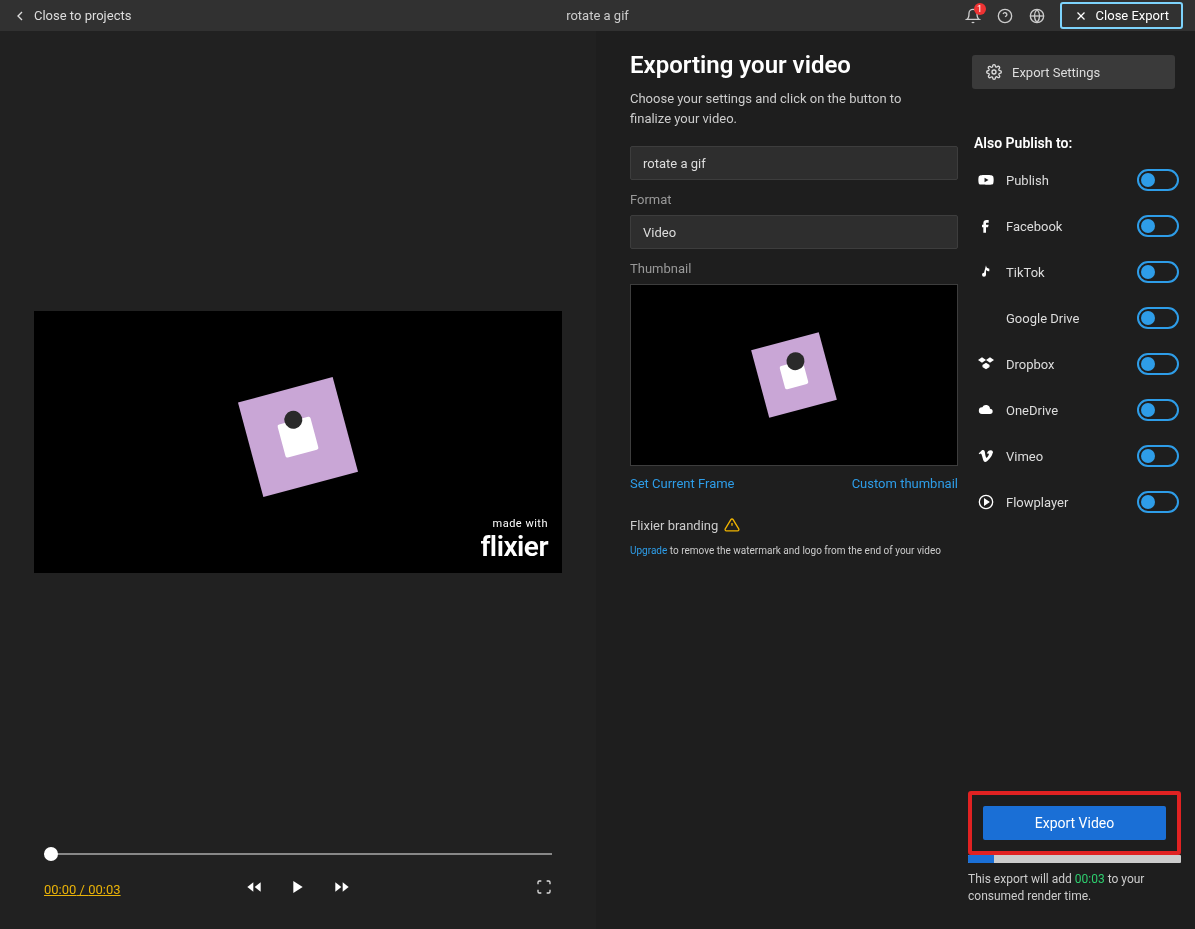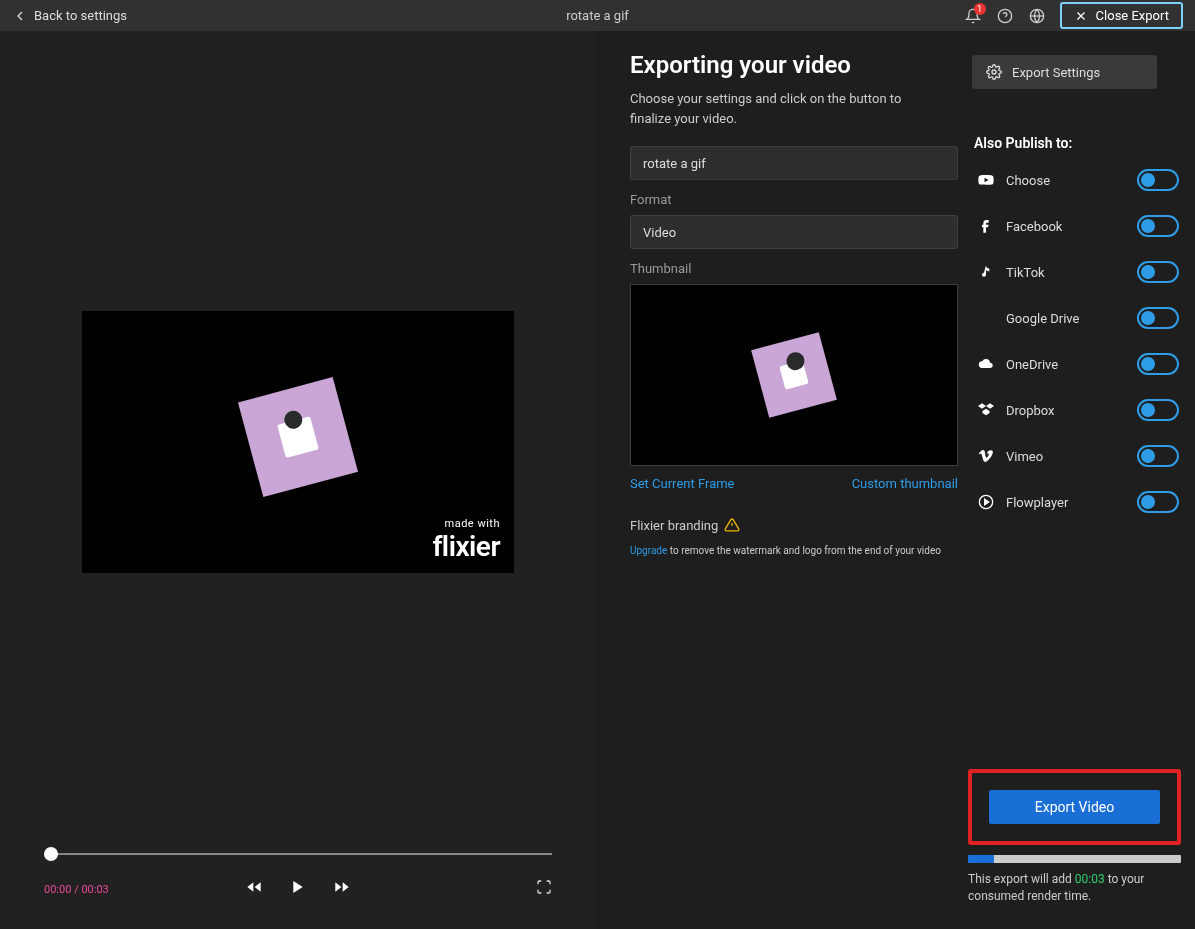--- a/index.html
+++ b/index.html
@@ -14,33 +14,33 @@
 .badge { position:absolute; top:-4px; right:-4px; background:#e33; color:#fff; border-radius:50%; width:12px; height:12px; font-size:9px; line-height:12px; text-align:center; }
 .close-export { border:2px solid #7dd3fc; border-radius:3px; padding:4px 12px; display:flex; align-items:center; gap:8px; color:#fff; font-size:13px; cursor:pointer; }
 
 
 .main { display:flex; height:calc(929px - 31px); }
 .left-pane { width:596px; background:#212121; display:flex; flex-direction:column; }
 .right-pane { flex:1; background:#1e1e1e; display:flex; }
 
 
 .preview-canvas { flex:1; display:flex; justify-content:center; align-items:center; }
-.video-box { width:432px; height:262px; background:#000; position:relative; }
+.video-box { width:528px; height:262px; background:#000; position:relative; }
 .gif-shape { position:absolute; left:50%; top:50%; transform:translate(-50%,-55%) rotate(-15deg); width:98px; height:98px; background:#c9a6d6; display:flex; align-items:center; justify-content:center; }
 .cup { width:34px; height:34px; background:#fff; border-radius:2px; position:relative; }
 .cup::before { content:""; position:absolute; top:-10px; left:8px; width:18px; height:18px; background:#2a2a2a; border-radius:50%; }
 .watermark { position:absolute; right:14px; bottom:10px; color:#fff; text-align:right; }
 .watermark .mw { font-size:11px; letter-spacing:0.5px; }
 .watermark .fl { font-size:28px; font-weight:600; letter-spacing:-0.5px; }
 
 .controls { padding:0 44px 30px; }
 .scrub { width:100%; height:2px; background:#888; position:relative; margin-bottom:24px; }
 .scrub-thumb { position:absolute; left:0; top:-6px; width:14px; height:14px; background:#fff; border-radius:50%; }
 .ctrl-row { display:flex; align-items:center; }
-.time { font-size:11px; color:#ec4899; }
+.time { font-size:13px; color:#eab308;text-decoration:underline; }
 .play-group { position:absolute; left:50%; transform:translateX(-50%); display:flex; gap:28px; }
 .ctl-btn { color:#fff; cursor:pointer; }
 .fullscreen { margin-left:auto; color:#ddd; cursor:pointer; }
 .ctrl-row { position:relative; }
 
 
 .settings-col { flex:1; padding:20px 22px 0 34px; overflow:auto; max-width:370px; }
 .settings-col h1 { font-size:24px; font-weight:600; color:#fff; margin-bottom:10px; }
 .settings-col .desc { font-size:13px; color:#ccc; line-height:1.5; margin-bottom:18px; }
 .label { font-size:13px; color:#999; margin:12px 0 8px; }
@@ -49,46 +49,46 @@
 .thumb-gif { transform:rotate(-15deg); width:70px; height:70px; background:#c9a6d6; display:flex; align-items:center; justify-content:center; }
 .thumb-links { width:328px; display:flex; justify-content:space-between; margin-top:10px; font-size:13px; }
 .link { color:#2e9de8; cursor:pointer; }
 .brand-row { margin-top:26px; font-size:13px; color:#ccc; display:flex; align-items:center; gap:6px; }
 .warn { color:#f0b400; }
 .upgrade-text { font-size:10px; color:#ccc; margin-top:10px; line-height:1.5; width:328px; }
 .upgrade-text .link { color:#2e9de8; }
 
 
 .publish-col { width:225px; padding:24px 12px 0 6px; position:relative; }
-.export-settings-btn { width:185px; height:34px; background:#3a3a3a; border-radius:3px; display:flex; align-items:center; gap:10px; padding:0 14px; font-size:13px; color:#ddd; cursor:pointer; }
+.export-settings-btn { width:203px; height:34px; background:#3a3a3a; border-radius:3px; display:flex; align-items:center; gap:10px; padding:0 14px; font-size:13px; color:#ddd; cursor:pointer; }
 .also { font-size:14px; font-weight:600; color:#fff; margin:46px 0 18px 2px; }
 .pub-item { display:flex; align-items:center; gap:10px; margin-bottom:24px; font-size:13px; color:#ddd; padding-left:4px; }
 .pub-icon { width:20px; height:20px; display:flex; align-items:center; justify-content:center; color:#fff; }
 .toggle { margin-left:auto; width:42px; height:22px; border:2px solid #2e9de8; border-radius:20px; position:relative; cursor:pointer; }
 .toggle::after { content:""; position:absolute; left:2px; top:2px; width:14px; height:14px; border-radius:50%; background:#2e9de8; }
 
 .export-footer { position:absolute; bottom:24px; left:2px; right:10px; }
-.export-btn-wrap { border:4px solid #e02222; border-radius:3px; padding:17px; margin-bottom:10px; }
+.export-btn-wrap { border:4px solid #e02222; border-radius:3px; padding:11px; }
 .export-btn { background:#1a6fd6; color:#fff; text-align:center; padding:9px 0; font-size:14px; border-radius:2px; cursor:pointer; }
 .prog { width:100%; height:8px; background:#ccc; border-radius:1px; overflow:hidden; margin-bottom:8px; }
 .prog-fill { height:100%; width:12%; background:#1a6fd6; }
 .note { font-size:12px; color:#ccc; line-height:1.4; }
 .note .t { color:#2ecf6f; }
 
 svg { width:16px; height:16px; }
 </style>
 </head>
 <body>
 
 <div class="topbar">
   <div class="back">
     <svg viewBox="0 0 24 24" fill="none" stroke="currentColor" stroke-width="2">
         <polyline points="15 18 9 12 15 6"></polyline>
       </svg>
-    <span>Back to settings</span>
+    <span>Close to projects</span>
   </div>
   <div class="title-center">rotate a gif</div>
   <div class="topbar-right">
     <div class="tb-icon">
       <svg viewBox="0 0 24 24" fill="none" stroke="currentColor" stroke-width="2">
           <path d="M18 8a6 6 0 10-12 0c0 7-3 9-3 9h18s-3-2-3-9"></path>
           <path d="M13.7 21a2 2 0 01-3.4 0"></path>
         </svg>
       <div class="badge">1</div>
     </div>
@@ -215,21 +215,21 @@
       </div>
 
       <div class="also">Also Publish to:</div>
 
       <div class="pub-item">
         <div class="pub-icon">
             <svg viewBox="0 0 24 24" fill="currentColor">
               <path d="M23 7.2a3 3 0 00-2.1-2.1C19 4.6 12 4.6 12 4.6s-7 0-8.9.5A3 3 0 001 7.2 31 31 0 00.5 12 31 31 0 001 16.8a3 3 0 002.1 2.1c1.9.5 8.9.5 8.9.5s7 0 8.9-.5a3 3 0 002.1-2.1A31 31 0 0023.5 12 31 31 0 0023 7.2zM9.8 15.5V8.5l6 3.5-6 3.5z"></path>
             </svg>
           </div>
-        <span>Choose</span>
+        <span>Publish</span>
         <div class="toggle"></div>
       </div>
       <div class="pub-item">
         <div class="pub-icon">
             <svg viewBox="0 0 24 24" fill="currentColor">
               <path d="M15 3h-2a5 5 0 00-5 5v2H6v4h2v8h4v-8h3l1-4h-4V8a1 1 0 011-1h3V3z"></path>
             </svg>
           </div>
         <span>Facebook</span>
         <div class="toggle"></div>
@@ -245,33 +245,33 @@
         <div class="toggle"></div>
       </div>
       <div class="pub-item">
         <div class="pub-icon" style="width:20px"></div>
         <span>Google Drive</span>
         <div class="toggle"></div>
       </div>
       <div class="pub-item">
         <div class="pub-icon">
             <svg viewBox="0 0 24 24" fill="currentColor">
+              <path d="M6 2l6 4-6 4-6-4 6-4zm12 0l6 4-6 4-6-4 6-4zM6 14l6-4 6 4-6 4-6-4zm6 6l-6-4 6-4 6 4-6 4z"></path>
+            </svg>
+          </div>
+        <span>Dropbox</span>
+        <div class="toggle"></div>
+      </div>
+      <div class="pub-item">
+        <div class="pub-icon">
+            <svg viewBox="0 0 24 24" fill="currentColor">
               <path d="M18 10a6 6 0 00-11.5-2A5 5 0 006 18h12a4 4 0 000-8z"></path>
             </svg>
           </div>
         <span>OneDrive</span>
-        <div class="toggle"></div>
-      </div>
-      <div class="pub-item">
-        <div class="pub-icon">
-            <svg viewBox="0 0 24 24" fill="currentColor">
-              <path d="M6 2l6 4-6 4-6-4 6-4zm12 0l6 4-6 4-6-4 6-4zM6 14l6-4 6 4-6 4-6-4zm6 6l-6-4 6-4 6 4-6 4z"></path>
-            </svg>
-          </div>
-        <span>Dropbox</span>
         <div class="toggle"></div>
       </div>
       <div class="pub-item">
         <div class="pub-icon">
             <svg viewBox="0 0 24 24" fill="currentColor">
               <path d="M22 7c-.1 2-1.5 4.8-4.2 8.4-2.8 3.7-5.2 5.6-7.1 5.6-1.2 0-2.2-1.1-3-3.3l-1.7-6c-.6-2.2-1.3-3.3-2-3.3-.2 0-.7.3-1.6.9L1 8c1-1 2.1-1.9 3.1-2.9 1.4-1.3 2.5-2 3.2-2 1.7-.2 2.7 1 3.1 3.5.4 2.7.7 4.4.9 5.1.5 2.1 1 3.1 1.5 3.1.4 0 1.1-.7 2-2 .9-1.3 1.4-2.3 1.5-3 .1-1.1-.3-1.7-1.5-1.7-.5 0-1.1.1-1.6.4 1.1-3.5 3.1-5.2 6.1-5.1 2.3.1 3.3 1.5 3.2 4.3z"></path>
             </svg>
           </div>
         <span>Vimeo</span>
         <div class="toggle"></div>

